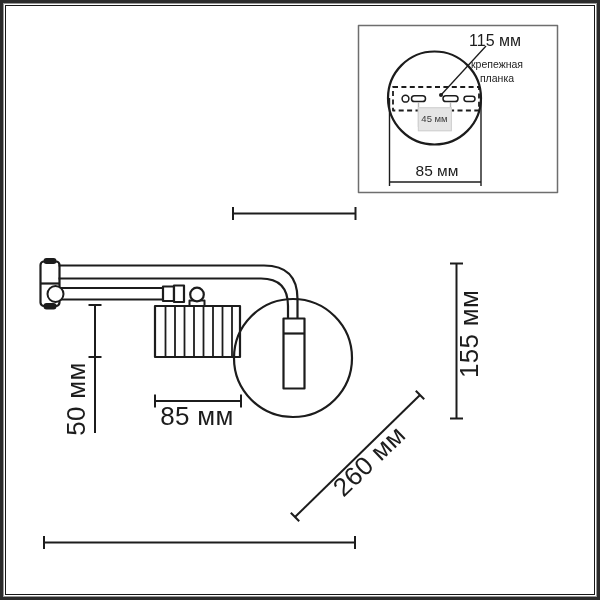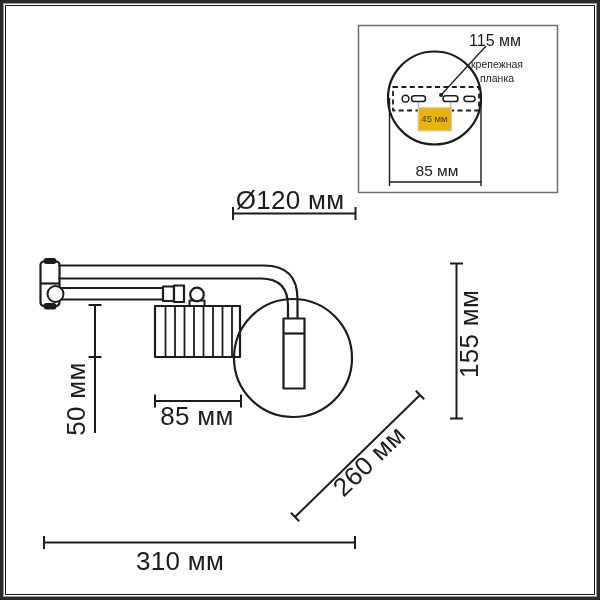--- a/index.html
+++ b/index.html
@@ -13,21 +13,21 @@
   .art{position:absolute;left:0;top:0;width:600px;height:600px;}
   .label{
     position:absolute;white-space:nowrap;color:var(--color-line,#1c1c1c);
     transform:translate(-50%,-50%);line-height:1;
   }
   .dim{font-size:26px;letter-spacing:.3px;}
   .rot90{transform:translate(-50%,-50%) rotate(-90deg);}
   .rot44{transform:translate(-50%,-50%) rotate(-44deg);}
   .ins-md{font-size:16px;}
   .ins-sm{font-size:10.5px;}
-  .ins-xs{font-size:9.5px;background:#eab308;border:1px solid #cfcfcf;padding:6px 3px;color:#3a3a3a;}
+  .ins-xs{font-size:9.5px;background:#e5e5e5;border:1px solid #cfcfcf;padding:6px 3px;color:#3a3a3a;}
   .ins-85{font-size:15.5px;}
 </style>
 </head>
 <body>
 
 <div class="stage">
   <div class="frame1"></div>
   <div class="frame2"></div>
   <div class="frame3"></div>
 
@@ -129,25 +129,23 @@
         </g>
         <g stroke-width="1.4">
           <line x1="389.5" y1="98" x2="389.5" y2="186"></line>
           <line x1="481" y1="98" x2="481" y2="186"></line>
           <line x1="389.5" y1="182" x2="481" y2="182"></line>
         </g>
       </g>
     </g>
   </svg>
 
-  <span class="label dim" style="left:290px;top:200px">Ø120 мм</span>
   <span class="label dim rot90" style="left:469px;top:334px">155 мм</span>
   <span class="label dim rot90" style="left:76px;top:399px">50 мм</span>
   <span class="label dim" style="left:197px;top:416px">85 мм</span>
   <span class="label dim rot44" style="left:369px;top:461px">260 мм</span>
-  <span class="label dim" style="left:180px;top:561px">310 мм</span>
 
   <span class="label ins-md" style="left:495px;top:41px">115 мм</span>
   <span class="label ins-sm" style="left:497px;top:64px">крепежная</span>
   <span class="label ins-sm" style="left:497px;top:78px">планка</span>
   <span class="label ins-xs" style="left:434.5px;top:119px">45 мм</span>
   <span class="label ins-85" style="left:437px;top:171px">85 мм</span>
 </div>
 
 </body></html>

